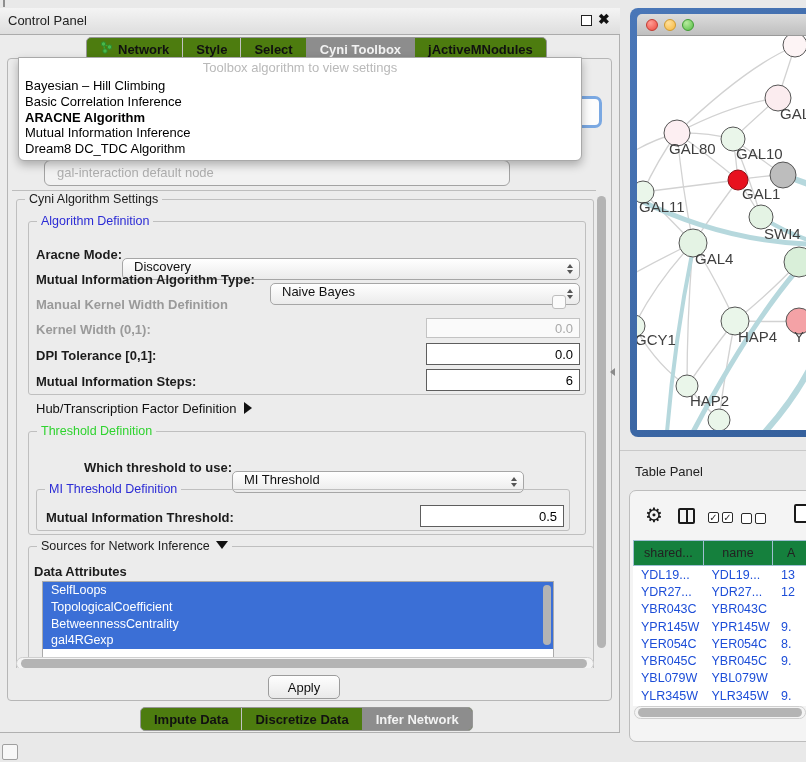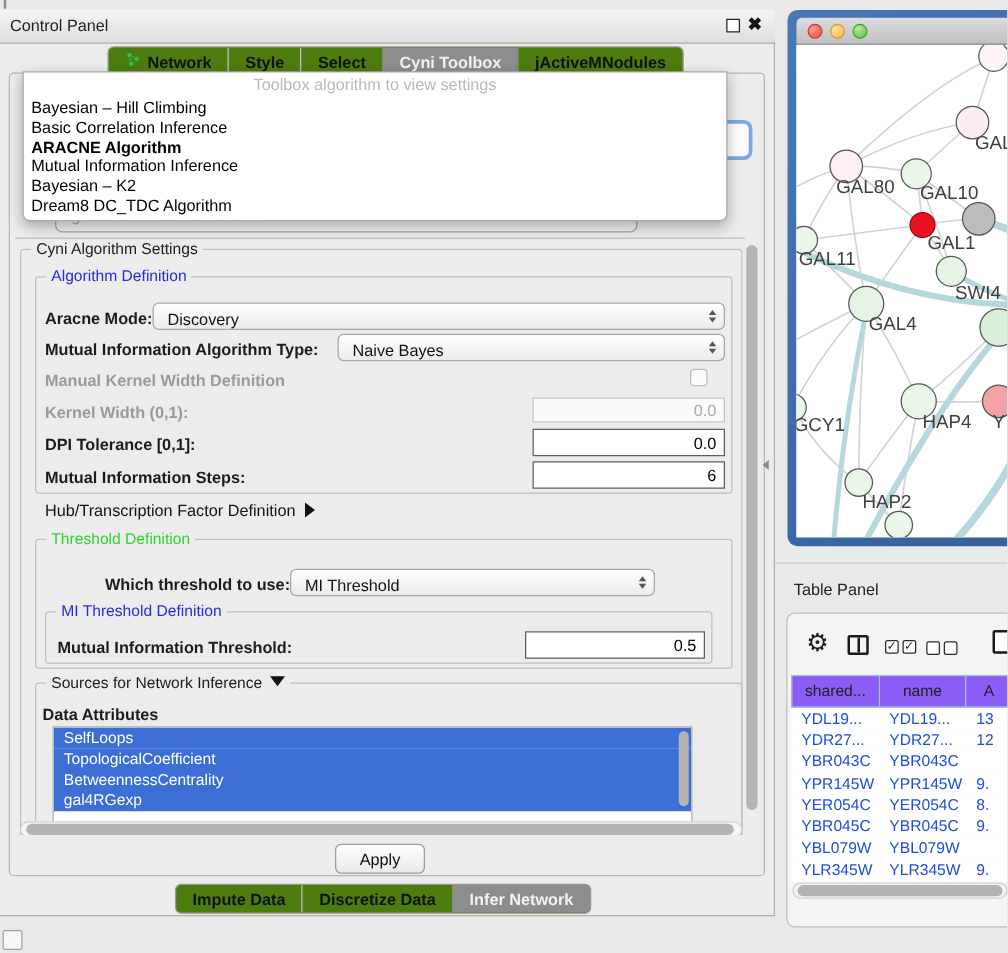--- a/index.html
+++ b/index.html
@@ -30,21 +30,21 @@
             font-size:13px;color:#aeaeae;line-height:24px;padding-left:12px;box-sizing:border-box;}
   .focus-box{left:566px;top:96px;width:36px;height:32px;border:3px solid #7aa8e2;border-radius:7px;background:#fdfdfd;z-index:4;box-sizing:border-box;}
   
   .scrollpane{left:12px;top:190px;width:584px;height:477px;overflow:hidden;border-top:1px solid #bdbdbd;}
   .group{position:absolute;border:1px solid #bfbfbf;border-radius:3px;box-sizing:border-box;}
   .group-title{position:absolute;top:-8px;left:8px;background:#ececec;padding:0 4px;font-size:12.5px;}
   .t-black{color:#1c1c1c;} .t-blue{color:#2b2bd5;} .t-green{color:#2fd32f;}
   .lbl{position:absolute;font-size:13px;font-weight:bold;color:#1c1c1c;white-space:nowrap;}
   .lbl.dis{color:#9a9a9a;}
   .combo{position:absolute;background:linear-gradient(#ffffff,#ebebeb);border:1px solid #a6a6a6;border-radius:5px;
-         font-size:13px;color:#111;display:flex;align-items:flex-end;padding-left:11px;box-sizing:border-box;}
+         font-size:13px;color:#111;display:flex;align-items:flex-start;padding-left:11px;box-sizing:border-box;margin-top:16px;}
   .combo .arrs{position:absolute;right:6px;top:50%;transform:translateY(-50%);display:flex;flex-direction:column;gap:2px;}
   .arr-up{width:0;height:0;border-left:3.5px solid transparent;border-right:3.5px solid transparent;border-bottom:4.5px solid #555;}
   .arr-dn{width:0;height:0;border-left:3.5px solid transparent;border-right:3.5px solid transparent;border-top:4.5px solid #555;}
   .field{position:absolute;background:#fff;border:1px solid #5e5e5e;font-size:13px;color:#000;text-align:right;
          padding-right:6px;box-sizing:border-box;display:flex;align-items:center;justify-content:flex-end;}
   .field.dis{border-color:#c3c3c3;background:#fafafa;color:#a9a9a9;}
   .chk{position:absolute;width:14px;height:14px;border:1px solid #bdbdbd;border-radius:3px;background:#fbfbfb;box-sizing:border-box;}
   .tri-right{display:inline-block;width:0;height:0;border-top:6px solid transparent;border-bottom:6px solid transparent;border-left:8px solid #111;margin-left:8px;vertical-align:-1px;}
   .tri-down{display:inline-block;width:0;height:0;border-left:6px solid transparent;border-right:6px solid transparent;border-top:8px solid #111;margin-left:6px;vertical-align:1px;}
   .attr-list{position:absolute;background:#fff;border:1px solid #ababab;box-sizing:border-box;overflow:hidden;}
@@ -67,21 +67,21 @@
   .tp-divider{left:620px;top:450px;width:186px;height:1px;background:#c9c9c9;}
   .tp-title{left:635px;top:464px;font-size:13px;color:#222;}
   .tp-card{left:629px;top:490px;width:185px;height:252px;background:#f4f4f4;border:1px solid #bdbdbd;border-radius:7px;box-sizing:border-box;}
   .gear{left:645px;top:505px;font-size:20px;color:#1a1a1a;line-height:20px;}
   .cols-ico{left:678px;top:508px;width:17px;height:16px;border:2px solid #1a1a1a;border-radius:2px;box-sizing:border-box;}
   .cols-ico:before{content:"";position:absolute;left:6px;top:0;width:2px;height:12px;background:#1a1a1a;}
   .cb{position:absolute;width:11px;height:11px;border:1.5px solid #2a2a2a;border-radius:2px;font-size:10px;line-height:10px;text-align:center;color:#2a2a2a;box-sizing:border-box;background:#fff;}
   .page-ico{left:794px;top:504px;width:14px;height:19px;border:2px solid #1a1a1a;border-radius:2px;background:#fff;box-sizing:border-box;}
   .tbl{left:633px;top:540px;width:177px;height:166px;overflow:hidden;}
   .tbl-head{display:flex;height:26px;}
-  .th{background:#8b5cf6;border:1px solid #9fbfd2;border-left:none;font-size:12.5px;color:#222;display:flex;align-items:center;justify-content:center;box-sizing:border-box;}
+  .th{background:#15803d;border:1px solid #9fbfd2;border-left:none;font-size:12.5px;color:#222;display:flex;align-items:center;justify-content:center;box-sizing:border-box;}
   .th:first-child{border-left:1px solid #9fbfd2;}
   .tr{display:flex;height:17.3px;background:#fff;}
   .td{font-size:12.5px;color:#1d4ed8;display:flex;align-items:center;padding-left:8px;box-sizing:border-box;overflow:hidden;white-space:nowrap;}
   
   .corner-ico{left:2px;top:744px;width:14px;height:14px;border:1px solid #9f9f9f;background:#f7f7f7;border-radius:2px;}
   .tick{left:3px;top:0;width:2px;height:7px;background:#8f8f8f;}
 </style>
 </head>
 <body>
 
@@ -127,21 +127,20 @@
     <span>gal-interaction default node</span>
   </div>
 
   <div class="abs popup">
     <div class="pop-ph">Toolbox algorithm to view settings</div>
     <div id="pop-items">
         <div class="pop-item">Bayesian – Hill Climbing</div>
         <div class="pop-item">Basic Correlation Inference</div>
         <div class="pop-item bold">ARACNE Algorithm</div>
         <div class="pop-item">Mutual Information Inference</div>
-        <div class="pop-item">Bayesian – K2</div>
         <div class="pop-item">Dream8 DC_TDC Algorithm</div>
       </div>
   </div>
 
   <div class="abs scrollpane">
 
     <div class="group" style="left:4px;top:8px;width:578px;height:600px;">
       <span class="group-title t-black">Cyni Algorithm Settings</span>
     </div>
 

